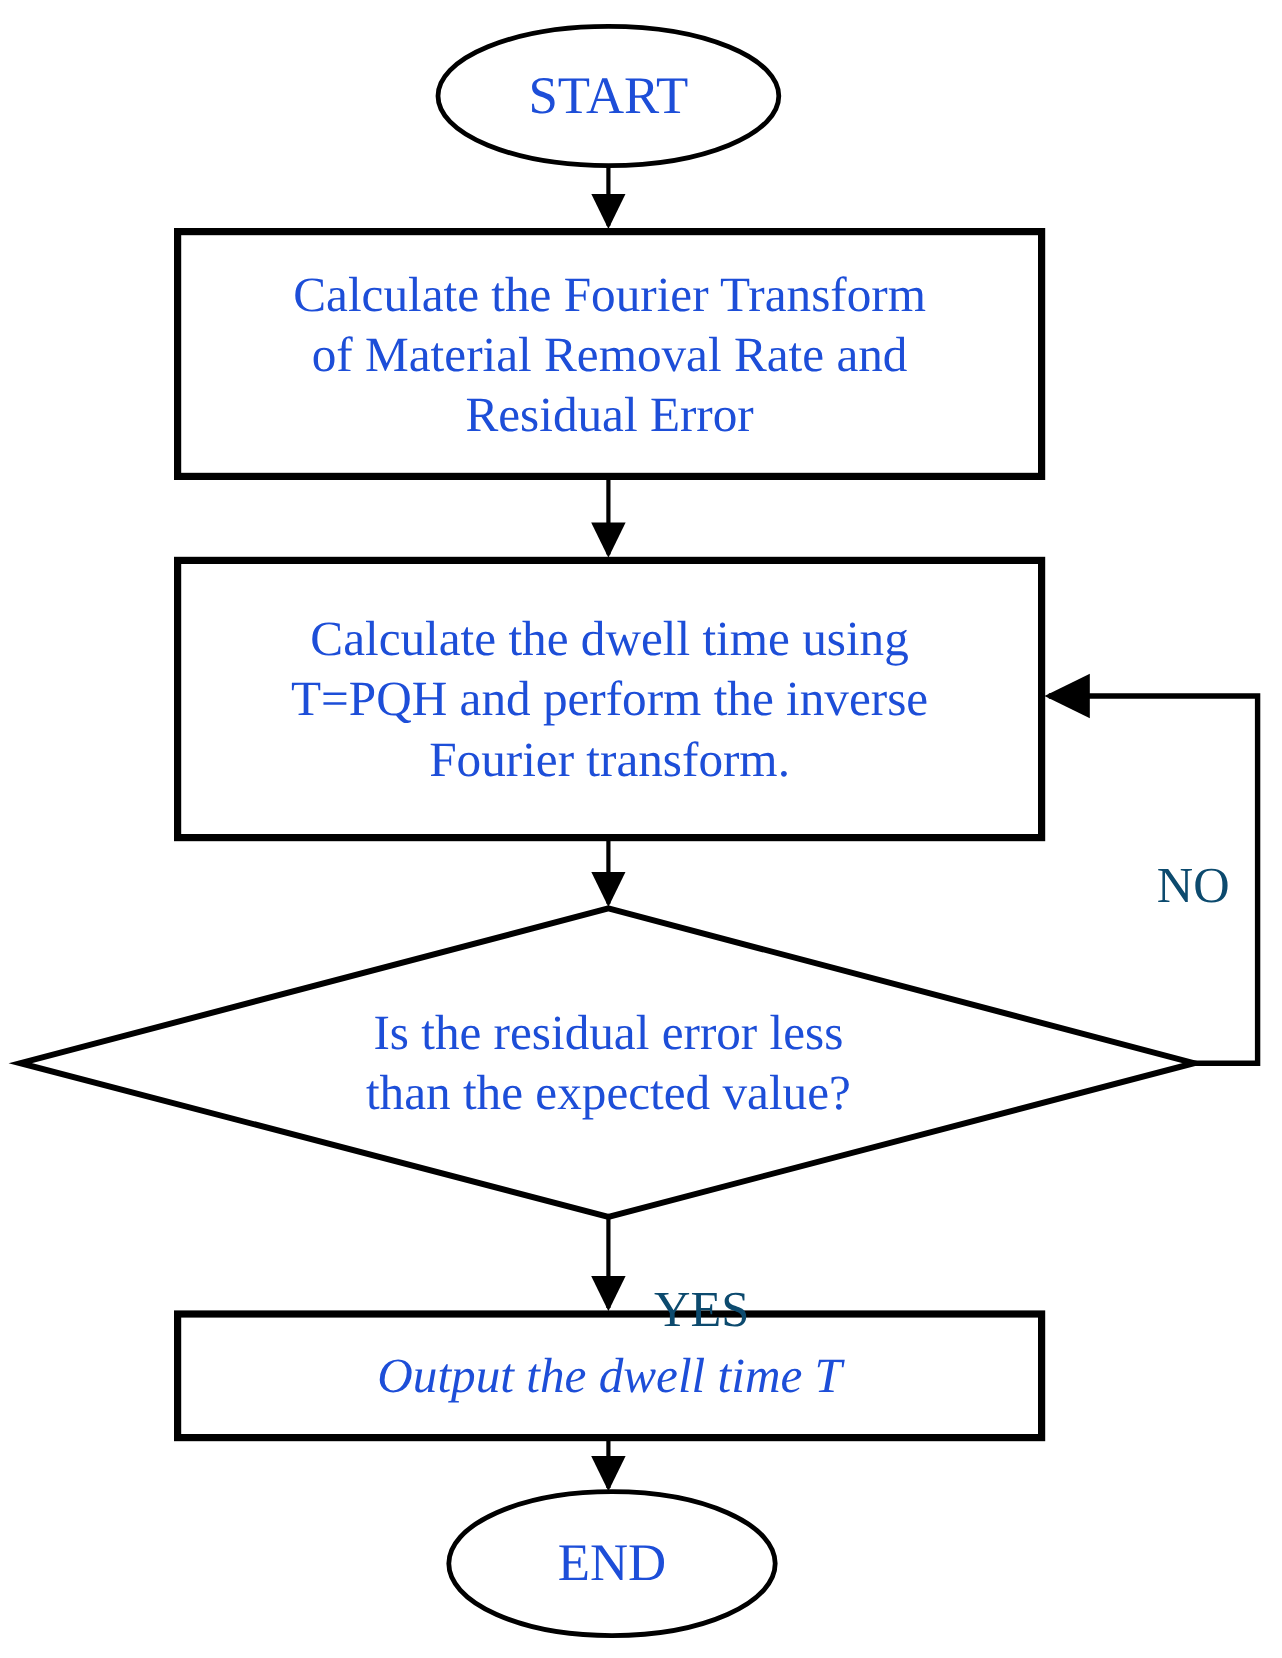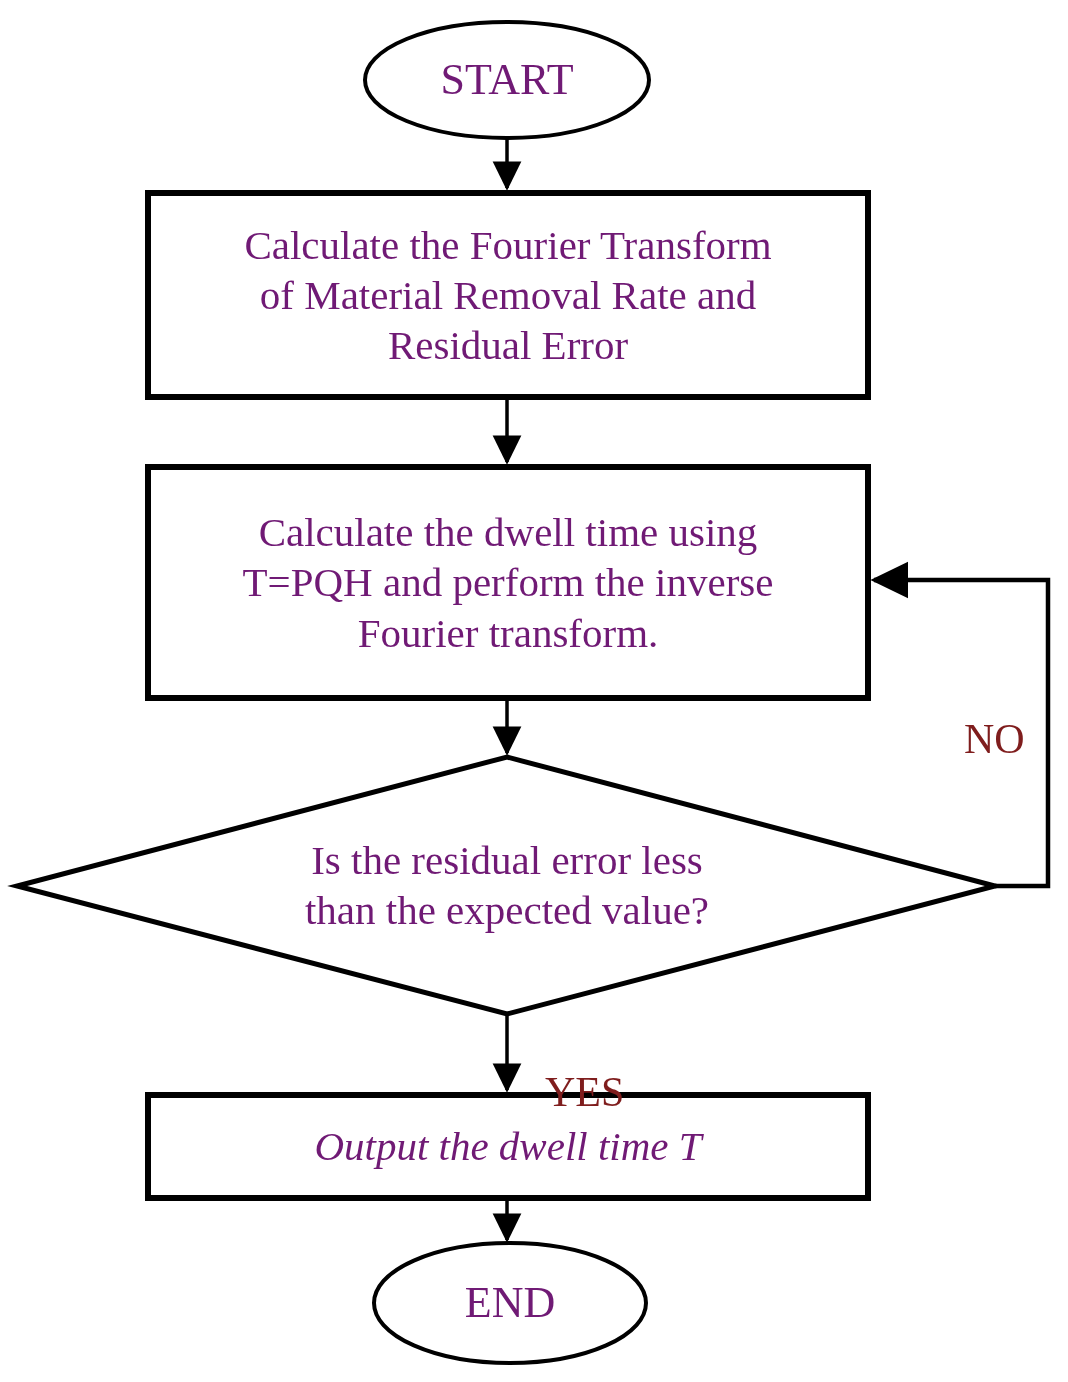--- a/index.html
+++ b/index.html
@@ -24,37 +24,37 @@
     left: 0;
     width: 1068px;
     height: 1382px;
   }
   .node-text {
     position: absolute;
     display: flex;
     align-items: center;
     justify-content: center;
     text-align: center;
-    color: #701a75;
+    color: #1d4ed8;
     line-height: 1.22;
     pointer-events: none;
     white-space: pre-line;
   }
   .terminator-text {
     font-size: 44px;
   }
   .process-text {
     font-size: 41px;
   }
   .decision-text {
     font-size: 41px;
   }
   .edge-label {
     position: absolute;
-    color: #7f1d1d;
+    color: #0c4a6e;
     font-size: 42px;
     line-height: 1;
   }
 </style>
 </head>
 <body>
 
 <div id="flowchart-canvas">
 
   <svg class="layer" viewBox="0 0 1068 1382">

